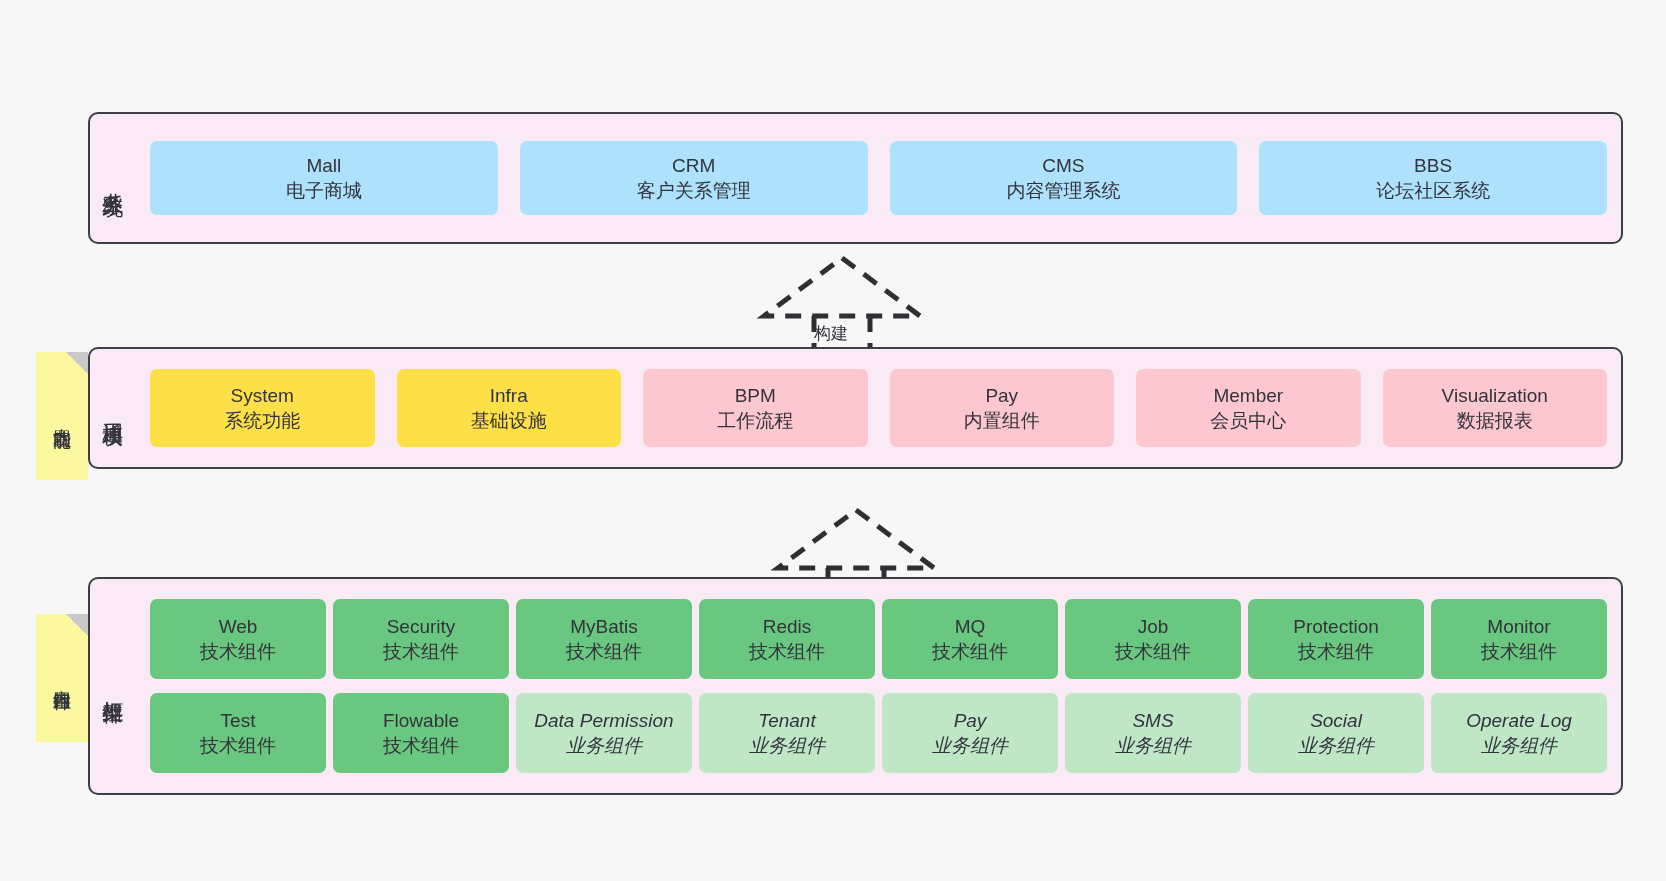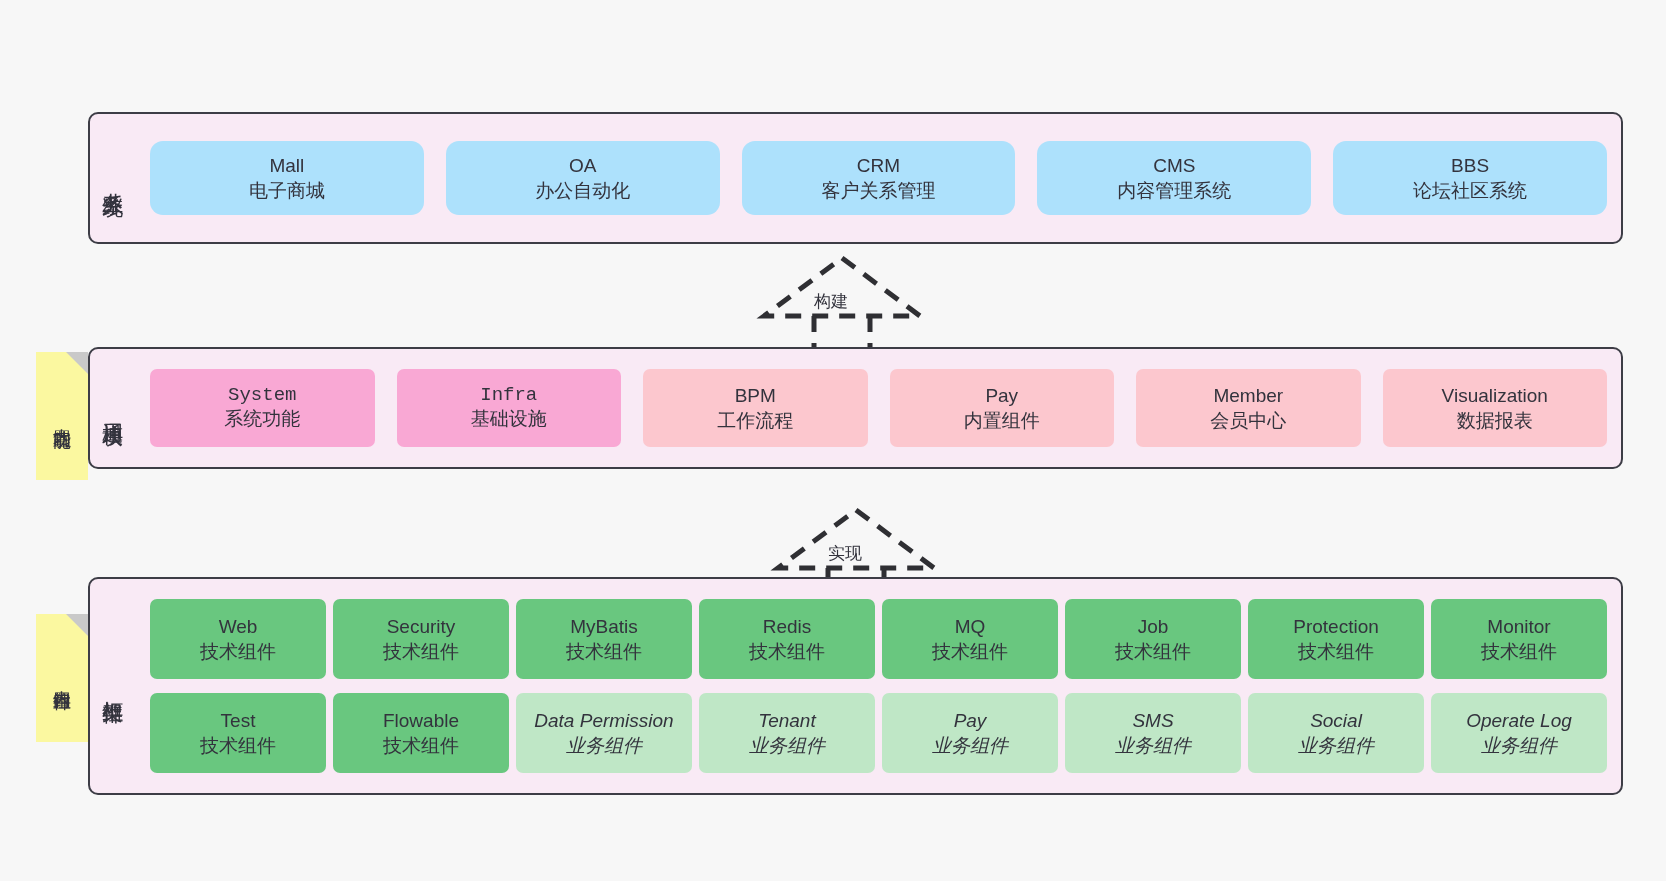--- a/index.html
+++ b/index.html
@@ -63,22 +63,22 @@
     justify-content:center;
     text-align:center;
     font-size:19px;
     line-height:1.32;
     color:#33333d;
     box-sizing:border-box;
     padding:6px 4px;
   }
   .card .l1{display:block;}
   .card .l2{display:block;}
-  .card.blue{background:#ade1fc;border-radius:13px;}
-  .card.red{background:#f9a8d4;font-family:Liberation Mono, monospace;}
+  .card.blue{background:#ade1fc;}
+  .card.red{background:#fde047;}
   .card.pink{background:#fcc7ce;}
   .card.green{background:#69c77f;}
   .card.lightgreen{background:#bfe7c6;font-style:italic;}
 
   
   #layer-business{left:88px;top:112px;width:1535px;height:132px;}
   #layer-business .card{height:74px;}
 
   #layer-modules{left:88px;top:347px;width:1535px;height:122px;}
   #layer-modules .card{height:78px;}
@@ -115,44 +115,41 @@
 
   
   .connector{position:absolute;}
   .connector svg{display:block;overflow:visible;}
   .connector .conn-label{
     position:absolute;
     font-size:17px;
     color:#33333d;
     background:transparent;
     white-space:nowrap;
+    margin-top:32px;
   }
   #conn-build{left:752px;top:252px;width:180px;height:96px;}
   #conn-build .conn-label{left:62px;top:38px;}
   #conn-impl{left:766px;top:504px;width:180px;height:96px;}
   #conn-impl .conn-label{left:62px;top:38px;}
 </style>
 </head>
 <body>
 
 <div class="canvas">
 
   <div class="layer" id="layer-business">
     <div class="layer-title">业务系统</div>
     <div class="layer-body">
       <div class="row">
         <div class="card blue">
           <span class="l1">Mall</span>
           <span class="l2">电子商城</span>
         </div>
         <div class="card blue">
-          <span class="l1">OA</span>
-          <span class="l2">办公自动化</span>
-        </div>
-        <div class="card blue">
           <span class="l1">CRM</span>
           <span class="l2">客户关系管理</span>
         </div>
         <div class="card blue">
           <span class="l1">CMS</span>
           <span class="l2">内容管理系统</span>
         </div>
         <div class="card blue">
           <span class="l1">BBS</span>
           <span class="l2">论坛社区系统</span>

